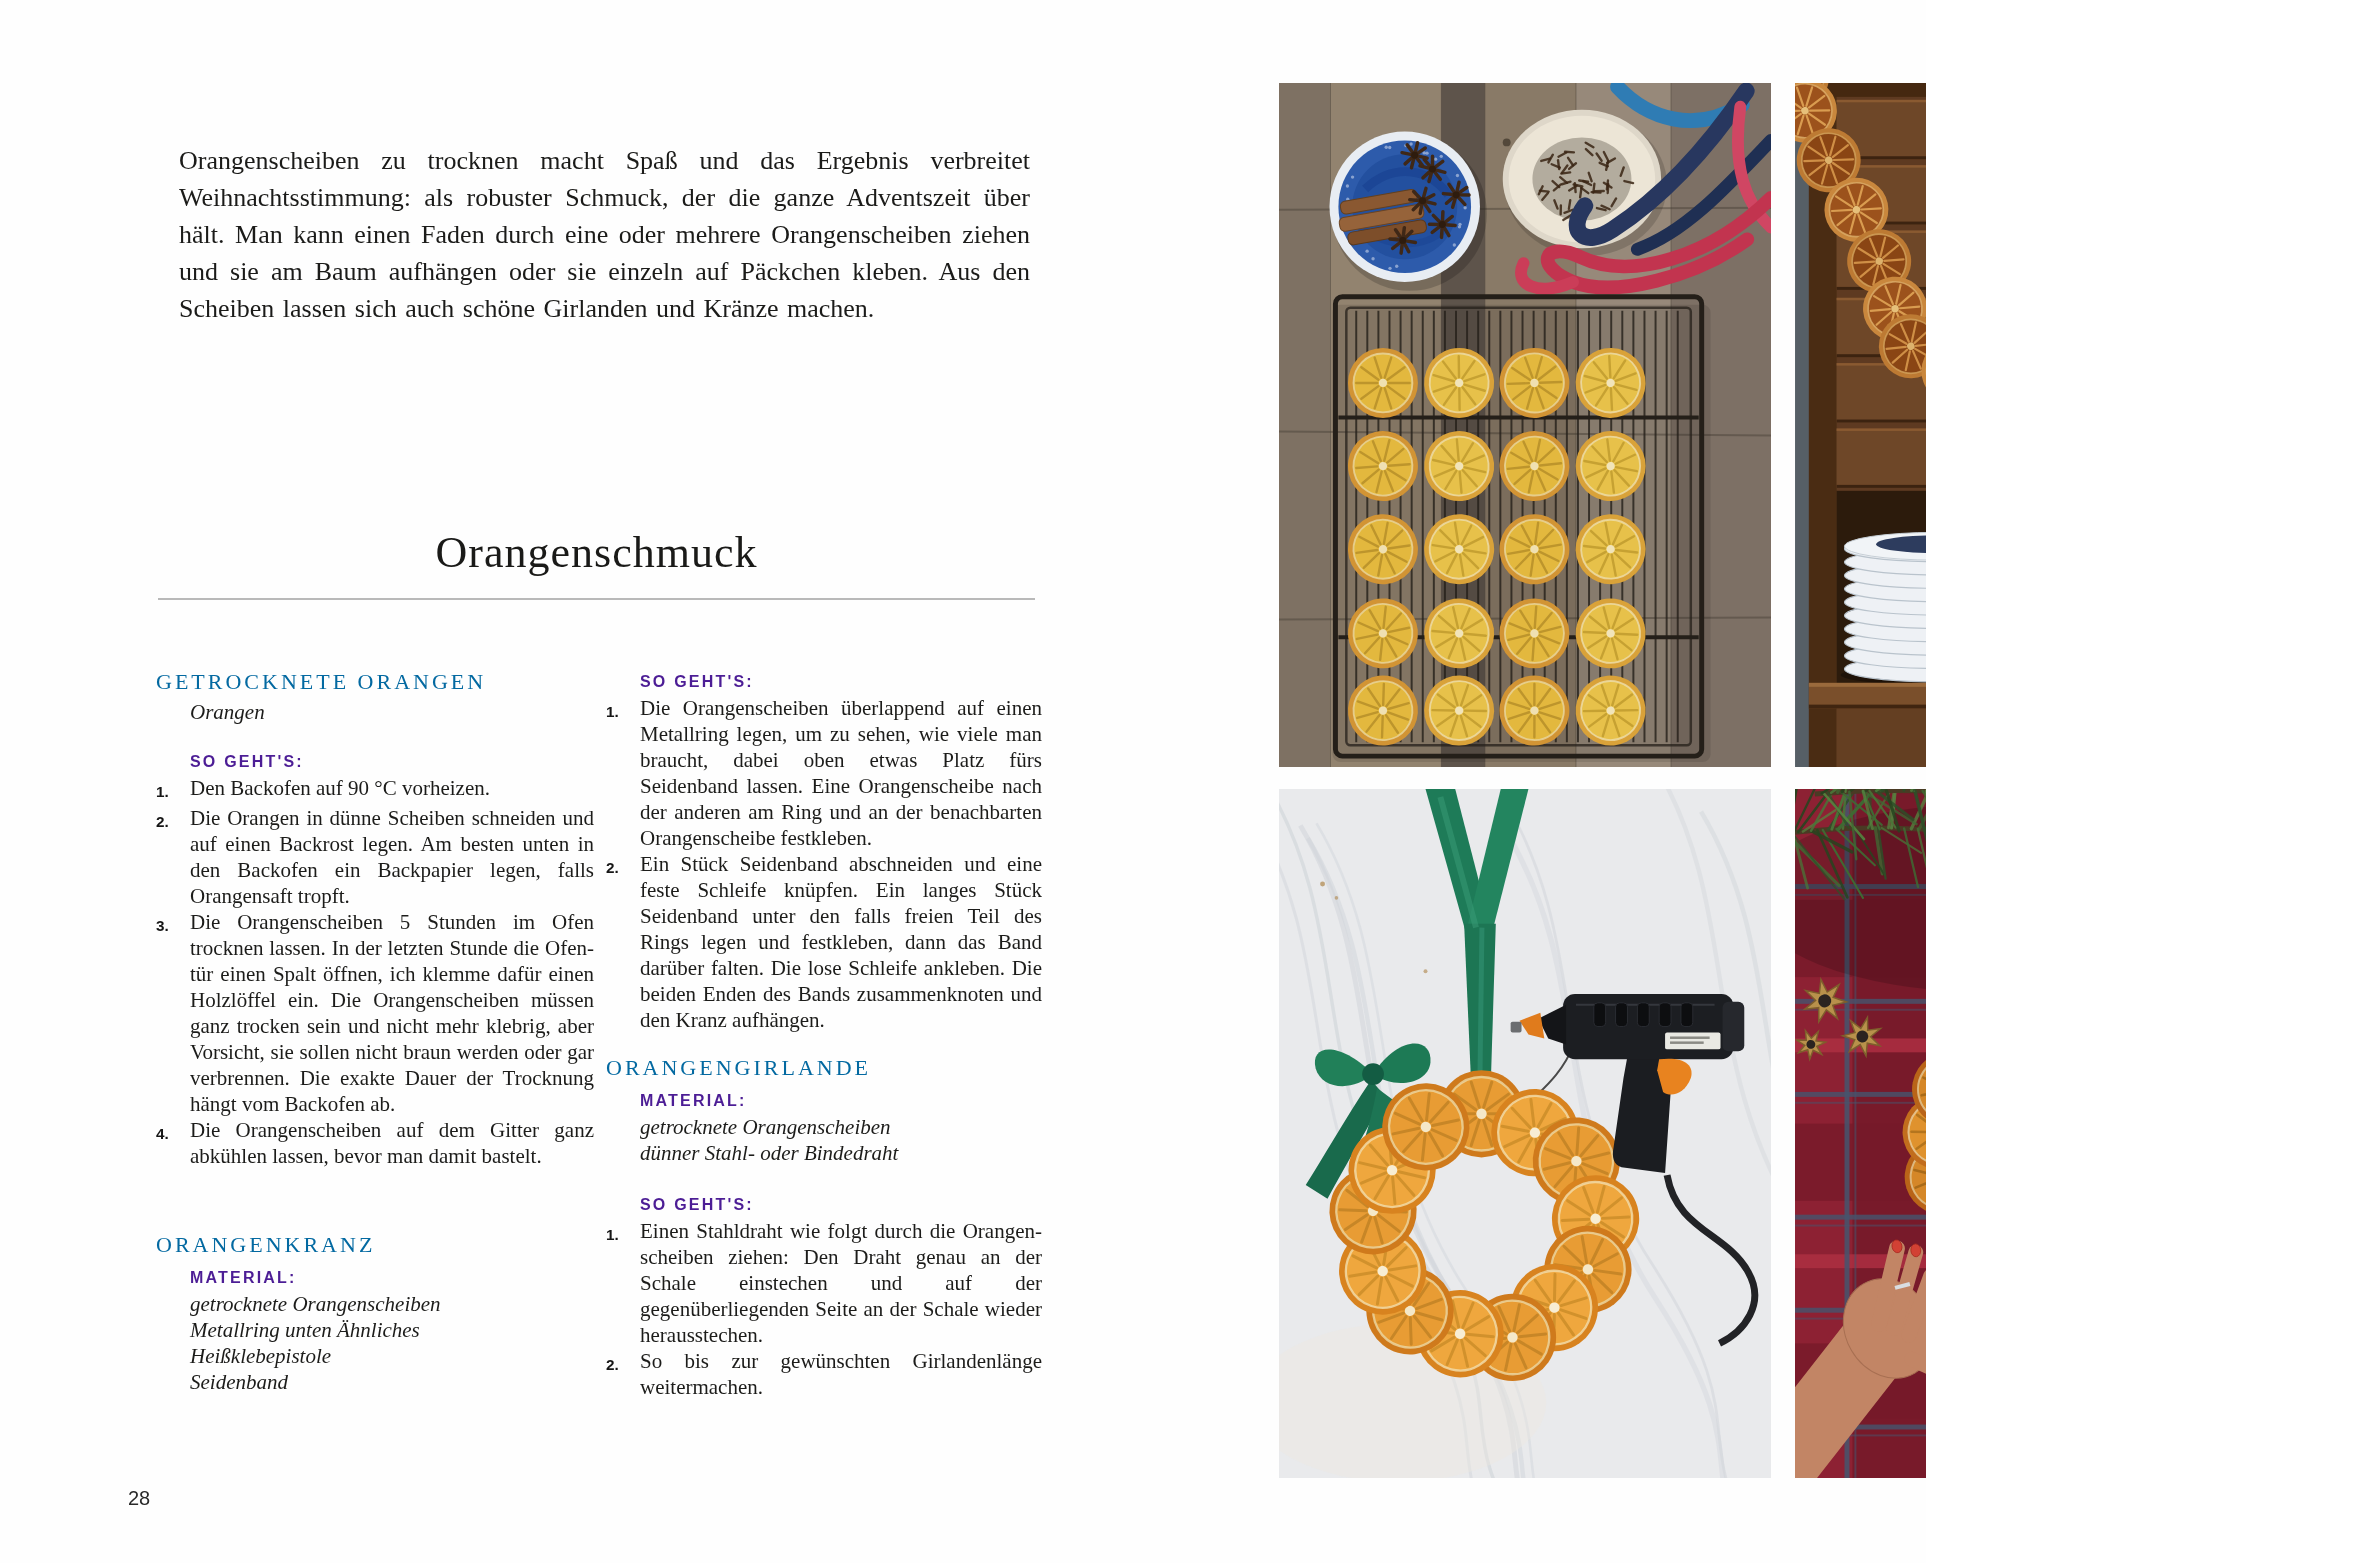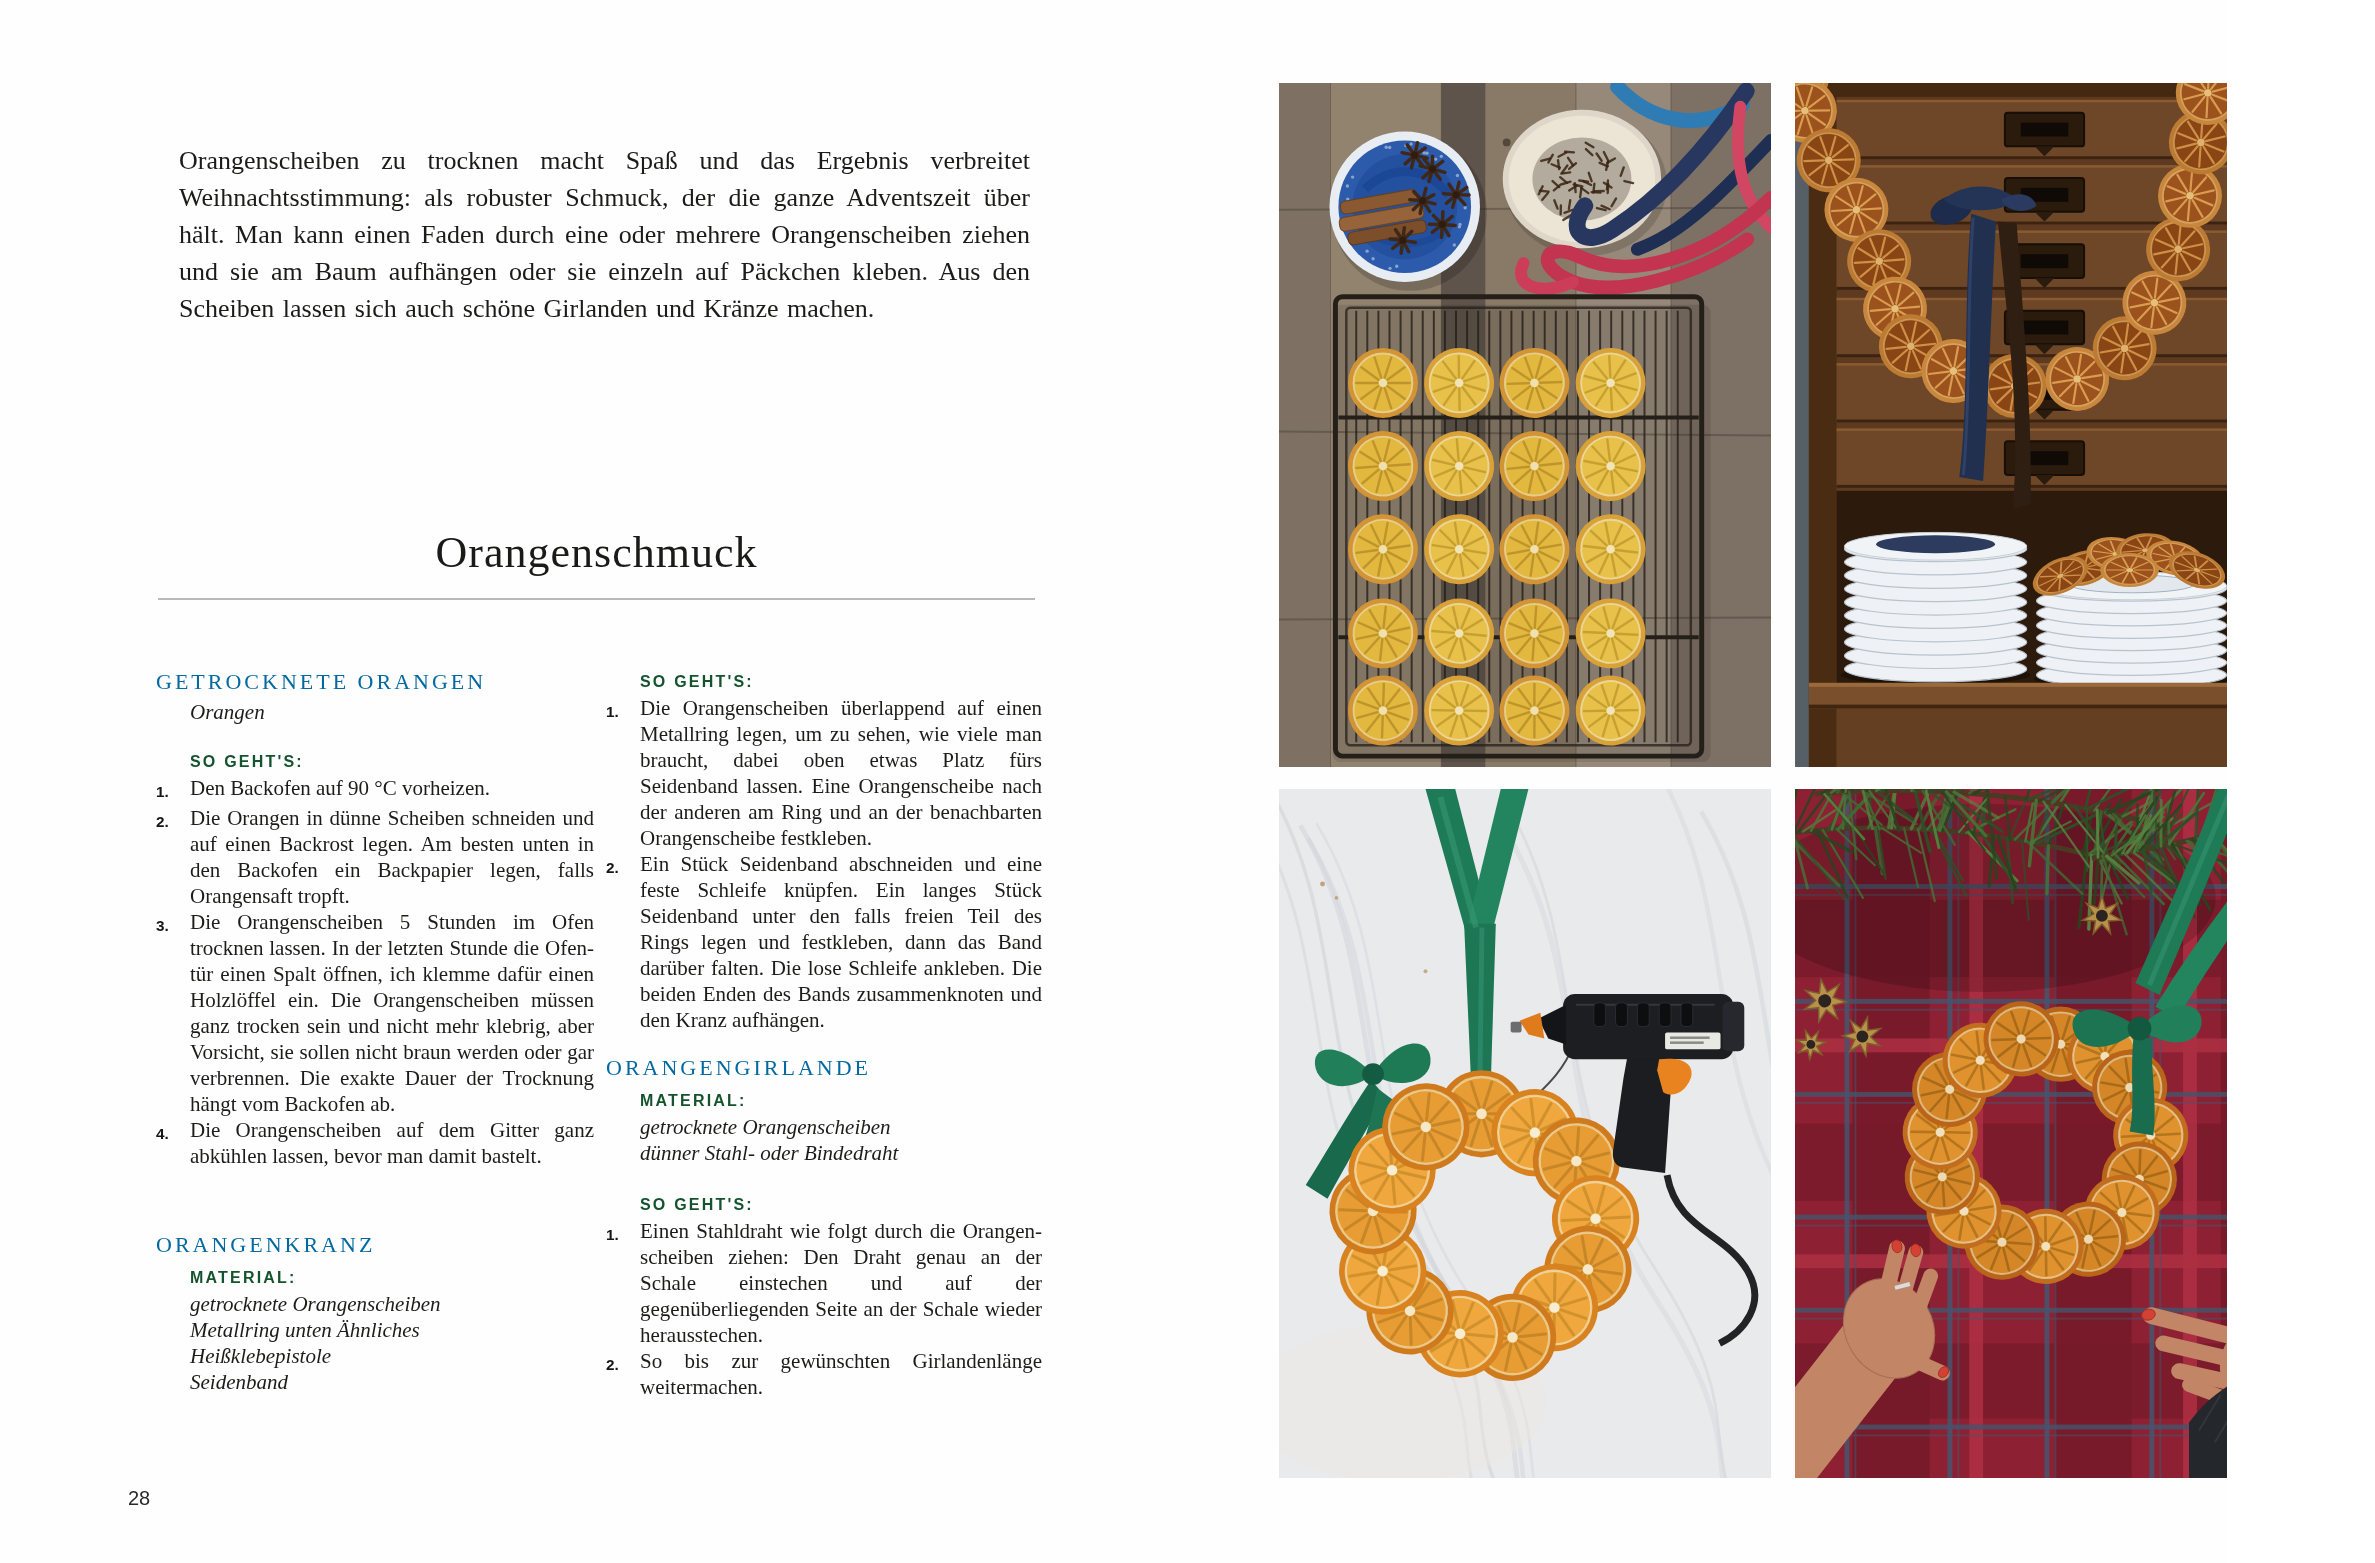--- a/index.html
+++ b/index.html
@@ -1,27 +1,27 @@
 <!DOCTYPE html>
 <html><head>
 <meta charset="utf-8">
 <style>
   html,body{margin:0;padding:0;background:#ffffff;}
-  .spread{position:relative;width:2227px;height:1563px;background:#fefefe;overflow:hidden;
+  .spread{position:relative;width:1926px;height:1563px;background:#fefefe;overflow:hidden;
           font-family:"Liberation Serif",serif;color:#1c1c1a;}
   .abs{position:absolute;}
   .intro{left:179px;top:142px;width:851px;font-size:26px;line-height:37px;
          text-align:justify;word-spacing:2px;color:#1b1b19;}
   .title{left:158px;top:527px;width:877px;text-align:center;
          font-size:44px;letter-spacing:1px;color:#1a1a18;}
   .rule{left:158px;top:598px;width:877px;height:2px;background:#b9b9b9;}
   .col{width:438px;font-size:21px;line-height:26px;}
   .sec-head{font-size:22px;letter-spacing:3px;color:#0369a1;}
   .lbl{font-family:"Liberation Sans",sans-serif;font-weight:bold;font-size:16px;
-       letter-spacing:2.2px;color:#14532d;margin-left:34px;}
+       letter-spacing:2.2px;color:#4c1d95;margin-left:34px;}
   .line{margin-left:34px;font-style:italic;}
   .step{display:flex;}
   .step .num{flex:0 0 34px;font-family:"Liberation Sans",sans-serif;font-weight:bold;
              font-size:15.3px;padding-top:4px;color:#161616;}
   .step .txt{flex:1;text-align:justify;}
   .pagenum{font-family:"Liberation Sans",sans-serif;font-size:20px;color:#2a2a2a;}
   .photo{overflow:hidden;}
   .photo svg{display:block;}
   
   .sl-golden{--peel:#d9a239;--flesh:#e7c14a;--seg:#c6a132;--core:#f1e4ba;--pith:#eedfac}

